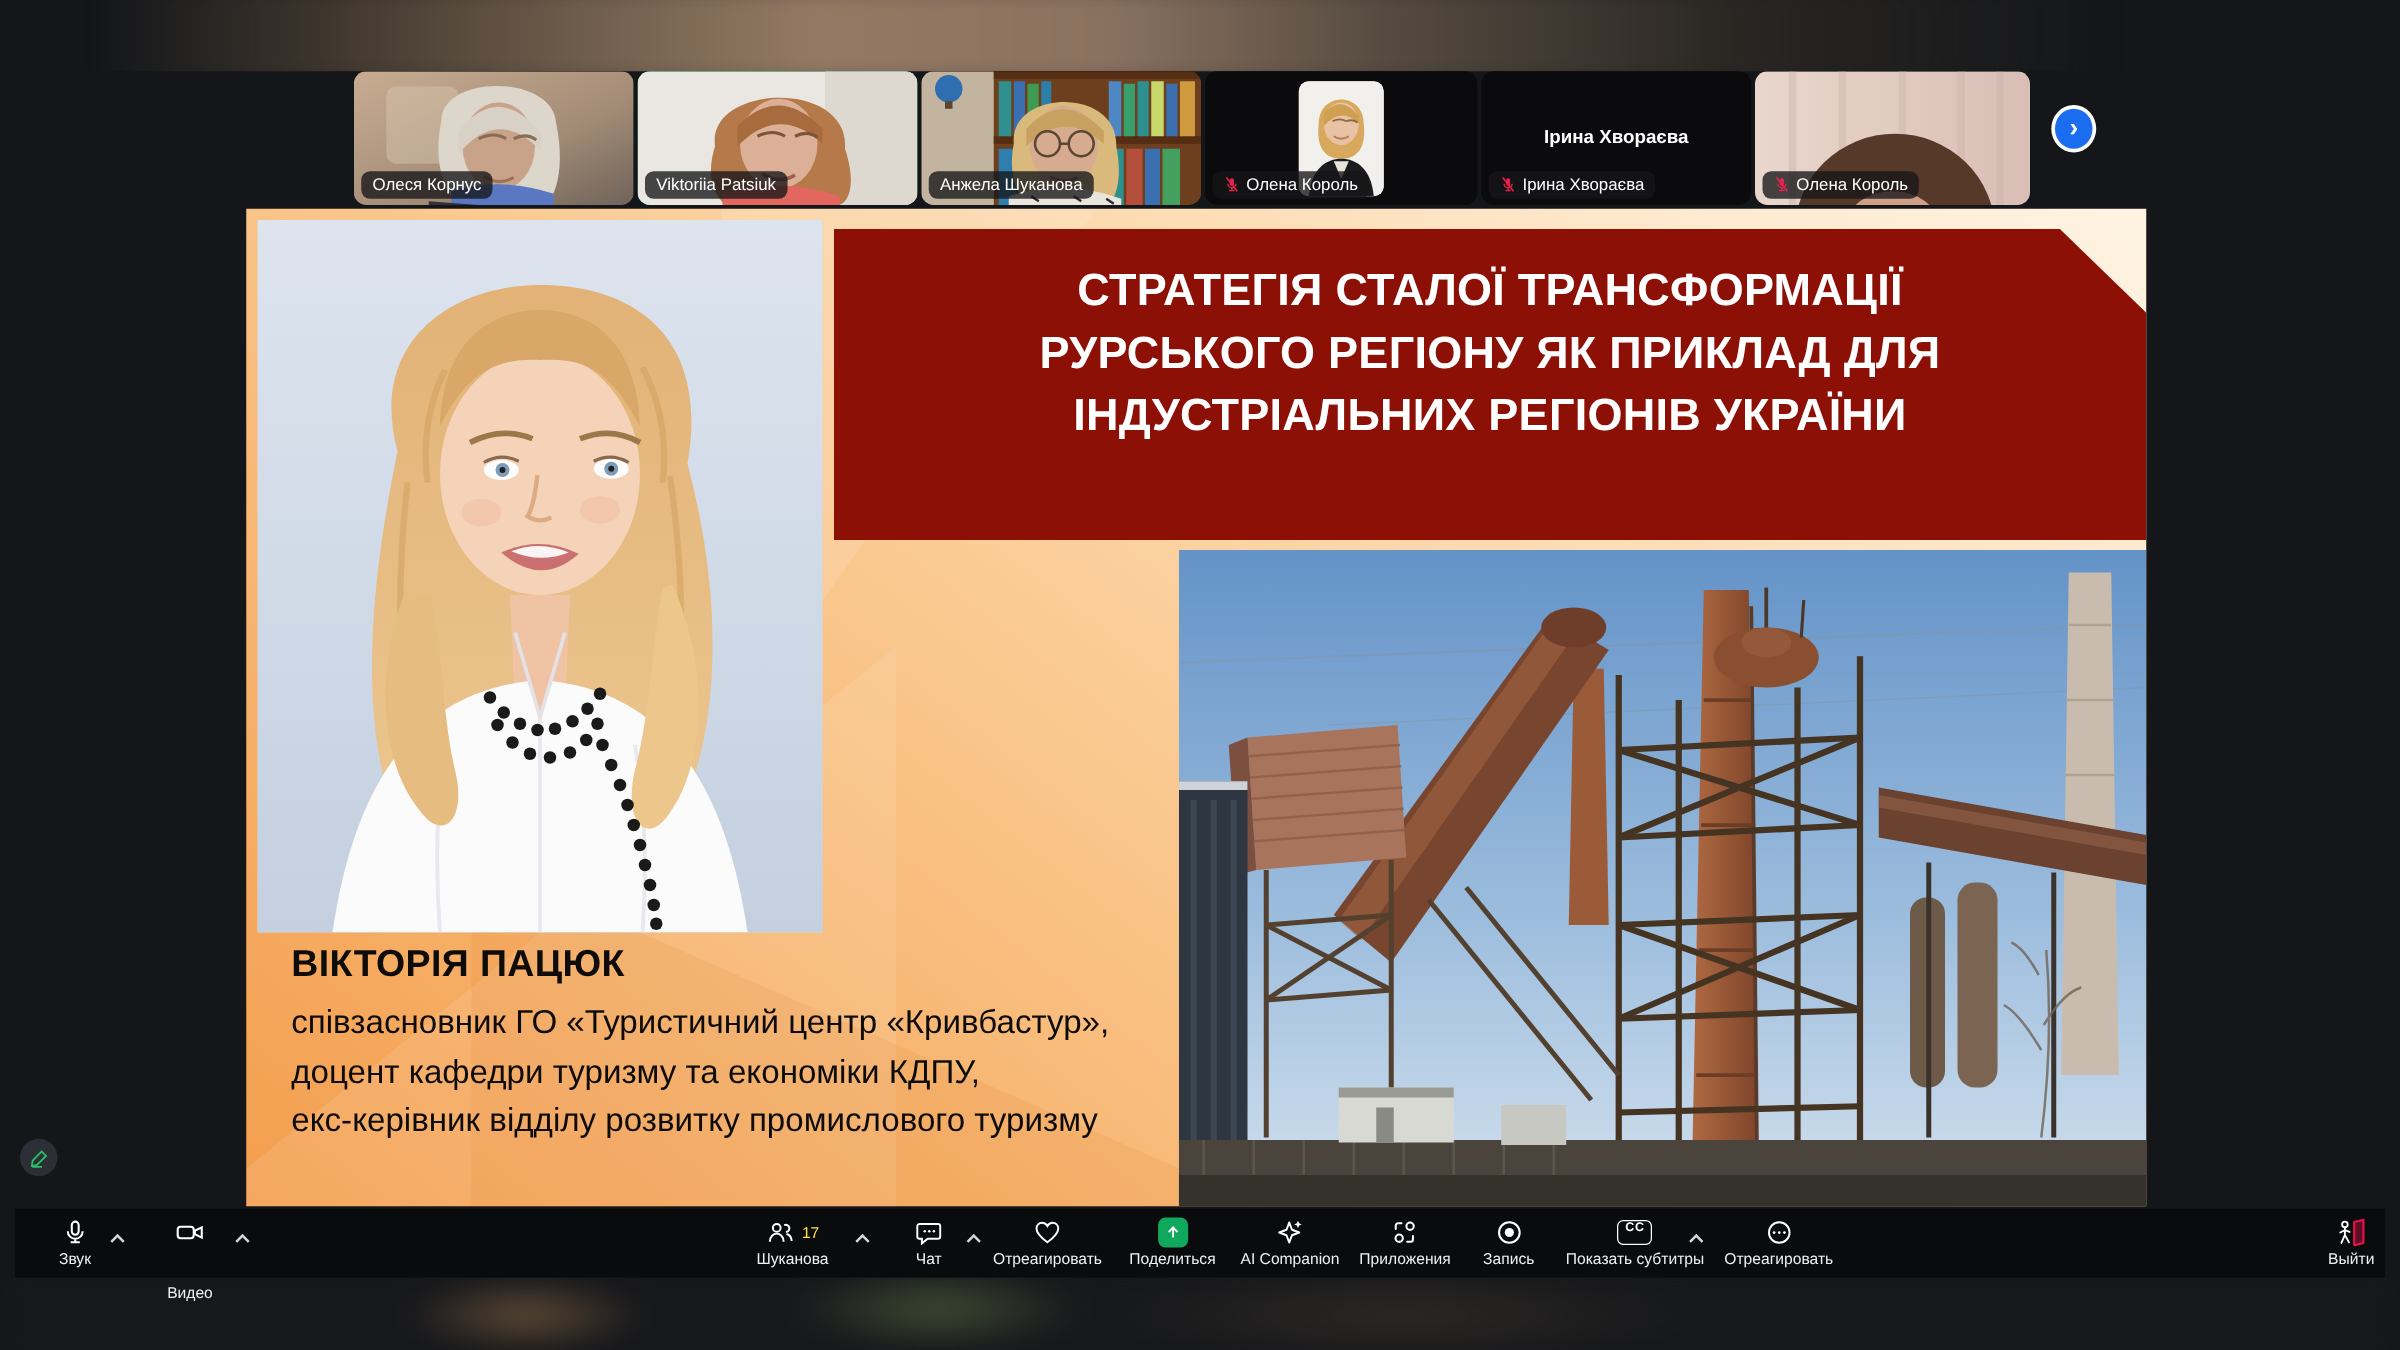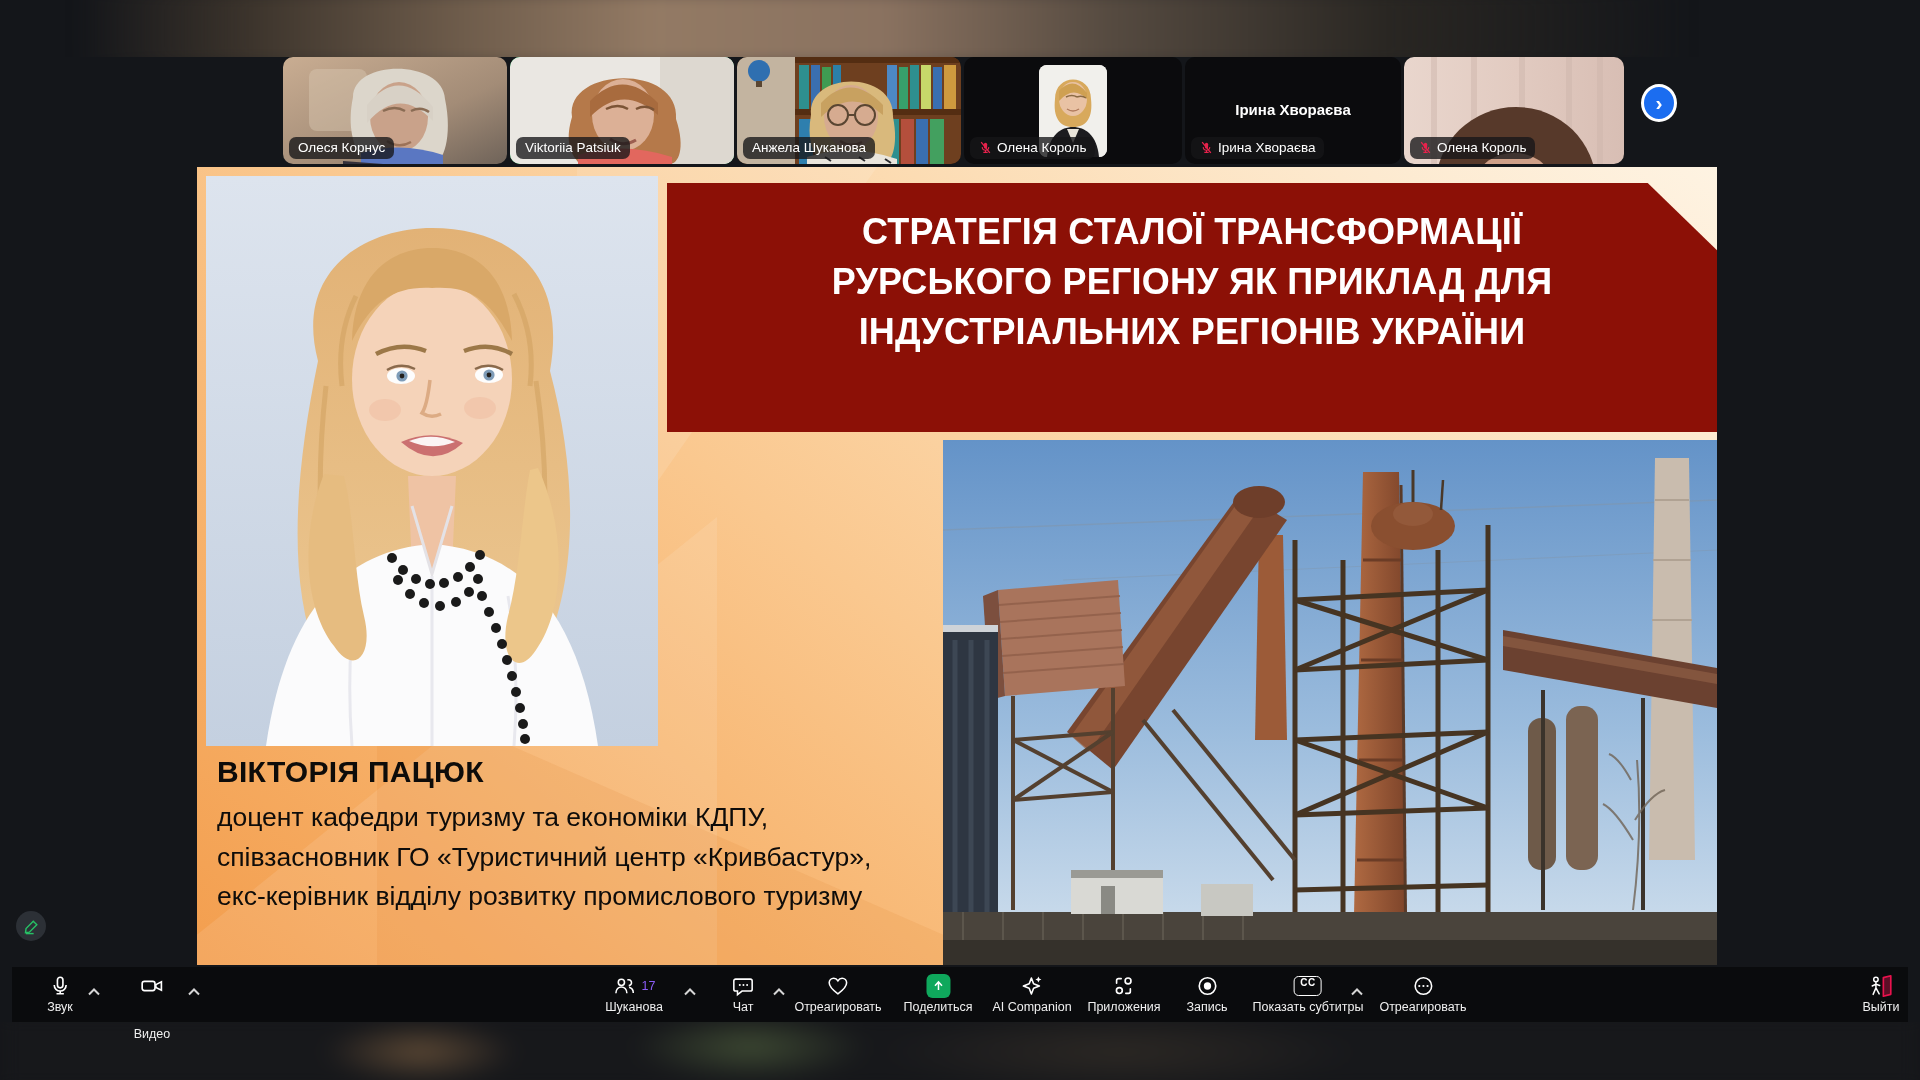--- a/index.html
+++ b/index.html
@@ -68,36 +68,36 @@
     clip-path:polygon(0 0,100% 0,0 100%);}
 
   .portrait{position:absolute;left:9px;top:9px;width:452px;height:570px;overflow:hidden;background:#cfd9e6;}
   .banner{
     position:absolute;left:470px;top:16px;width:1050px;height:249px;background:#8c1006;
     clip-path:polygon(0 0, 93.4% 0, 100% 27%, 100% 100%, 0 100%);
     color:#fff;text-align:center;
   }
   .banner-text{padding-top:24px;font-weight:bold;font-size:36px;line-height:50px;letter-spacing:.2px;}
   .industrial{position:absolute;left:746px;top:273px;width:774px;height:525px;overflow:hidden;}
-  .speaker{position:absolute;left:20px;top:588px;width:740px;color:#0e0c0a;}
+  .speaker{position:absolute;left:36px;top:588px;width:740px;color:#0e0c0a;}
   .speaker-name{font-size:30px;font-weight:bold;letter-spacing:.3px;margin-bottom:9px;}
   .speaker-line{font-size:26.5px;line-height:39.5px;}
 
   
   .pencil-btn{
     position:absolute;left:16px;top:911px;width:30px;height:30px;border-radius:50%;
     background:#2c3036;display:flex;align-items:center;justify-content:center;cursor:pointer;
   }
 
   
   .toolbar{position:absolute;left:12px;top:967px;width:1896px;height:55px;background:#0a0b0d;z-index:6;}
   .tbtn{position:absolute;top:5px;transform:translateX(-50%);display:flex;flex-direction:column;align-items:center;cursor:pointer;}
   .ticon{height:27px;display:flex;align-items:center;justify-content:center;gap:4px;}
   .tlabel{font-size:12.5px;margin-top:1px;color:#f0f0f0;white-space:nowrap;}
-  .badge{color:#8b5cf6;font-size:12.5px;margin-left:1px;}
+  .badge{color:#fde047;font-size:12.5px;margin-left:1px;}
   .caret{position:absolute;top:15px;transform:translateX(-50%);cursor:pointer;}
   .share-ic{width:24px;height:24px;border-radius:6px;background:#0fa85c;display:flex;align-items:center;justify-content:center;}
   .cc-ic{width:26px;height:18px;border:1.8px solid #fff;border-radius:5px;color:#fff;
     font-size:10px;font-weight:bold;display:flex;align-items:flex-start;justify-content:center;letter-spacing:.5px;}
 </style>
 </head>
 <body>
 
 <div class="band band-top">
     <div class="blur"></div>
@@ -421,22 +421,22 @@
       <rect x="158" y="446" width="14" height="28" fill="#8a8a84"></rect>
       <rect x="258" y="444" width="52" height="32" fill="#c8c8c2"></rect>
       <g stroke="#6f6355" stroke-width="2" fill="none" opacity=".8">
         <path d="M690,470 q10,-80 4,-150 M690,400 q-18,-30 -30,-36 M692,380 q16,-26 30,-30 M688,340 q-12,-22 -22,-26"></path>
       </g>
     </svg>
   </div>
 
   <div class="speaker">
     <div class="speaker-name">ВІКТОРІЯ ПАЦЮК</div>
+    <div class="speaker-line">співзасновник ГО «Туристичний центр «Кривбастур»,</div>
     <div class="speaker-line">доцент кафедри туризму та економіки КДПУ,</div>
-    <div class="speaker-line">співзасновник ГО «Туристичний центр «Кривбастур»,</div>
     <div class="speaker-line">екс-керівник відділу розвитку промислового туризму</div>
   </div>
 </div>
 
 <div class="pencil-btn">
   <svg width="17" height="17" viewBox="0 0 24 24">
     <path d="M14.5,4.5 l5,5 L9,20 l-5.5,0.8 L4.3,15 Z" fill="none" stroke="#27c065" stroke-width="2"></path>
     <line x1="4" y1="22" x2="15" y2="22" stroke="#27c065" stroke-width="2"></line>
   </svg>
 </div>

